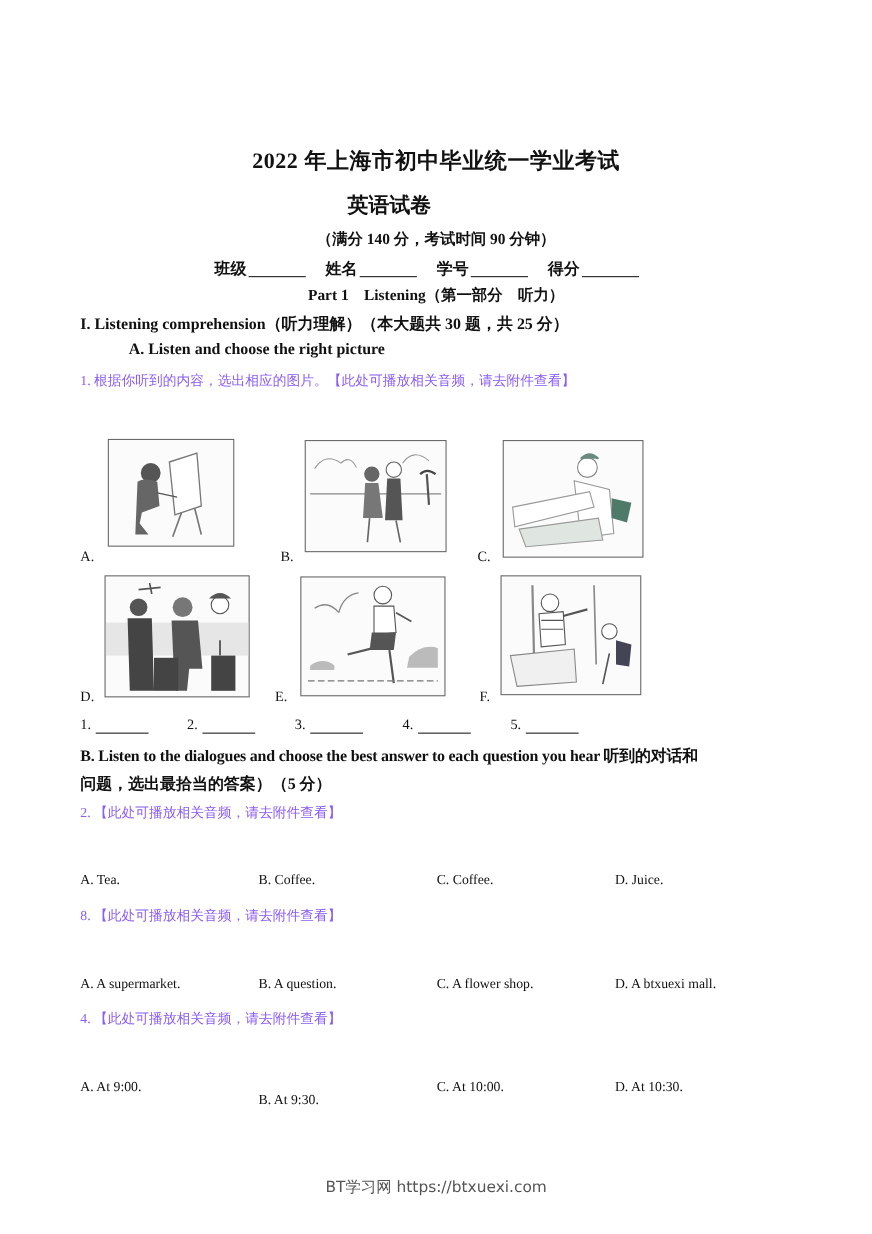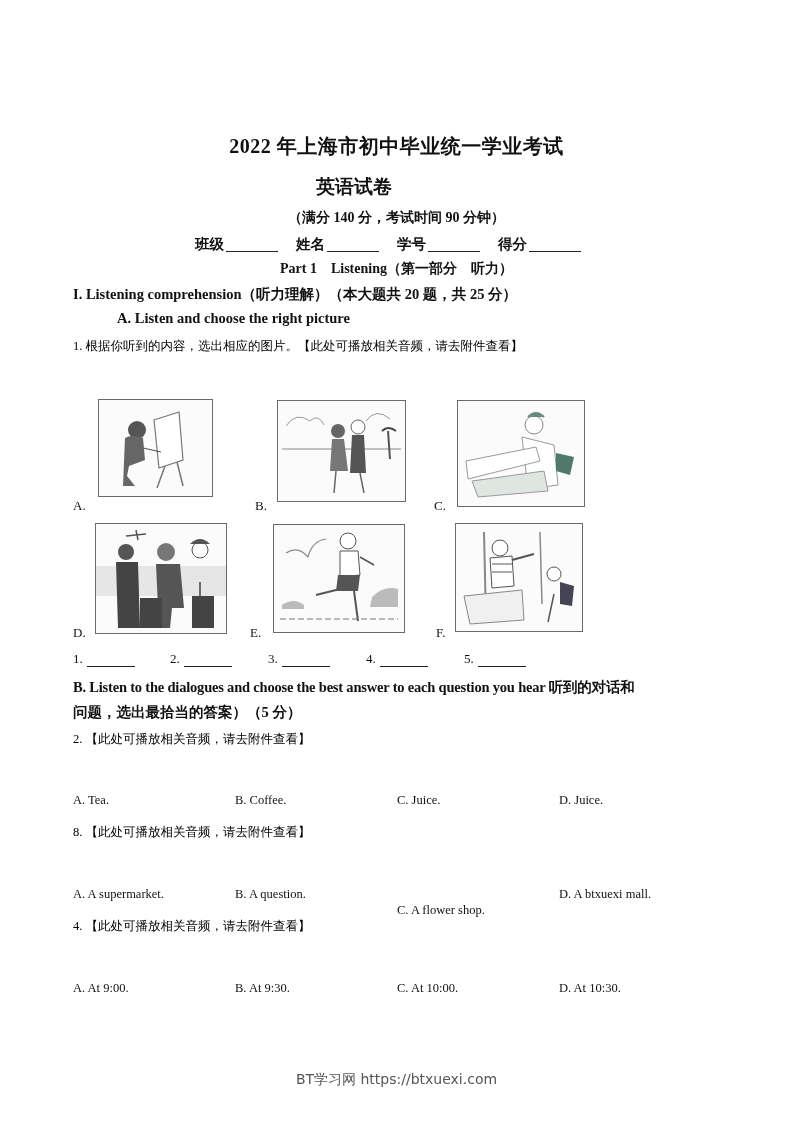--- a/index.html
+++ b/index.html
@@ -29,21 +29,21 @@
     display: inline-block; width: 52px; border-bottom: 1px solid #222;
     height: 14px; margin-left: 2px;
   }
   .part-heading {
     left: 0; width: 793px; text-align: center; top: 260px;
     font-size: 14px; font-weight: bold;
   }
   .section-heading {
     left: 73px; font-size: 14.5px; font-weight: bold;
   }
-  .q-line { left: 73px; font-size: 12.5px; color: #000000; font-family: Liberation Serif, serif; }
+  .q-line { left: 73px; font-size: 12.5px; color: #8b5cf6; font-family: Liberation Serif, serif; }
   .pic {
     border: 1.5px solid #6a6a6a; background: #fbfbfb; overflow: hidden;
   }
   .pic svg { width: 100%; height: 100%; display: block; }
   .pic-label { font-size: 13px; }
   .answer-row { top: 651px; left: 73px; font-size: 13px; }
   .answer-item { position: absolute; white-space: nowrap; display: inline-flex; align-items: flex-end; }
   .ans-blank { display: inline-block; width: 48px; border-bottom: 1px solid #222; height: 12px; margin-left: 4px; }
   .opt { font-size: 12.5px; position: absolute; white-space: nowrap; }
   .footer {
@@ -72,21 +72,21 @@
     <span class="blank-line"></span>
   </span>
   <span class="info-item">
     <span>得分</span>
     <span class="blank-line"></span>
   </span>
 </div>
 
 <div class="abs part-heading">Part 1　Listening（第一部分　听力）</div>
 
-<div class="abs section-heading" style="top:285px;">I. Listening comprehension（听力理解）（本大题共 20 题，共 25 分）</div>
+<div class="abs section-heading" style="top:285px;">I. Listening comprehension（听力理解）（本大题共 30 题，共 25 分）</div>
 <div class="abs section-heading" style="top:310px;margin-left:44px;">A. Listen and choose the right picture</div>
 <div class="abs q-line" style="top:338px;">1. 根据你听到的内容，选出相应的图片。【此处可播放相关音频，请去附件查看】</div>
 
 <div class="abs pic-label" style="left:73px; top:498px;">A.</div>
 <div class="abs pic" style="left:98px; top:399px; width:113px; height:96px;">
   <svg viewBox="0 0 113 96">
     <circle cx="38" cy="30" r="9" fill="#555"></circle>
     <path d="M26 38 Q32 34 44 38 L46 60 L30 66 L28 76 L36 86 L24 86 Z" fill="#666"></path>
     <path d="M55 20 L80 12 L84 60 L60 68 Z" fill="#fff" stroke="#777" stroke-width="1.2"></path>
     <line x1="66" y1="66" x2="58" y2="88" stroke="#777" stroke-width="1.5"></line>
@@ -198,33 +198,33 @@
   </span>
 </div>
 
 <div class="abs section-heading" style="top:678px; letter-spacing:-0.2px;">B. Listen to the dialogues and choose the best answer to each question you hear 听到的对话和</div>
 <div class="abs section-heading" style="top:703px;">问题，选出最拾当的答案）（5 分）</div>
 
 <div class="abs q-line" style="top:731px;">2. 【此处可播放相关音频，请去附件查看】</div>
 <div class="abs" style="top:793px; left:73px; width:680px; height:18px;">
   <span class="opt" style="left:0;">A. Tea.</span>
   <span class="opt" style="left:162px;">B. Coffee.</span>
-  <span class="opt" style="left:324px;">C. Juice.</span>
+  <span class="opt" style="left:324px;">C. Coffee.</span>
   <span class="opt" style="left:486px;">D. Juice.</span>
 </div>
 
 <div class="abs q-line" style="top:824px;">8. 【此处可播放相关音频，请去附件查看】</div>
 <div class="abs" style="top:887px; left:73px; width:680px; height:18px;">
   <span class="opt" style="left:0;">A. A supermarket.</span>
   <span class="opt" style="left:162px;">B. A question.</span>
-  <span class="opt" style="left:324px;margin-top:16px;">C. A flower shop.</span>
+  <span class="opt" style="left:324px;">C. A flower shop.</span>
   <span class="opt" style="left:486px;">D. A btxuexi mall.</span>
 </div>
 
 <div class="abs q-line" style="top:918px;">4. 【此处可播放相关音频，请去附件查看】</div>
 <div class="abs" style="top:981px; left:73px; width:680px; height:18px;">
   <span class="opt" style="left:0;text-align:center;">A. At 9:00.</span>
-  <span class="opt" style="left:162px;">B. At 9:30.</span>
+  <span class="opt" style="left:162px;margin-top:12px;">B. At 9:30.</span>
   <span class="opt" style="left:324px;text-align:center;">C. At 10:00.</span>
   <span class="opt" style="left:486px;">D. At 10:30.</span>
 </div>
 
 <div class="abs footer">BT学习网 https://btxuexi.com</div>
 
 </body></html>

